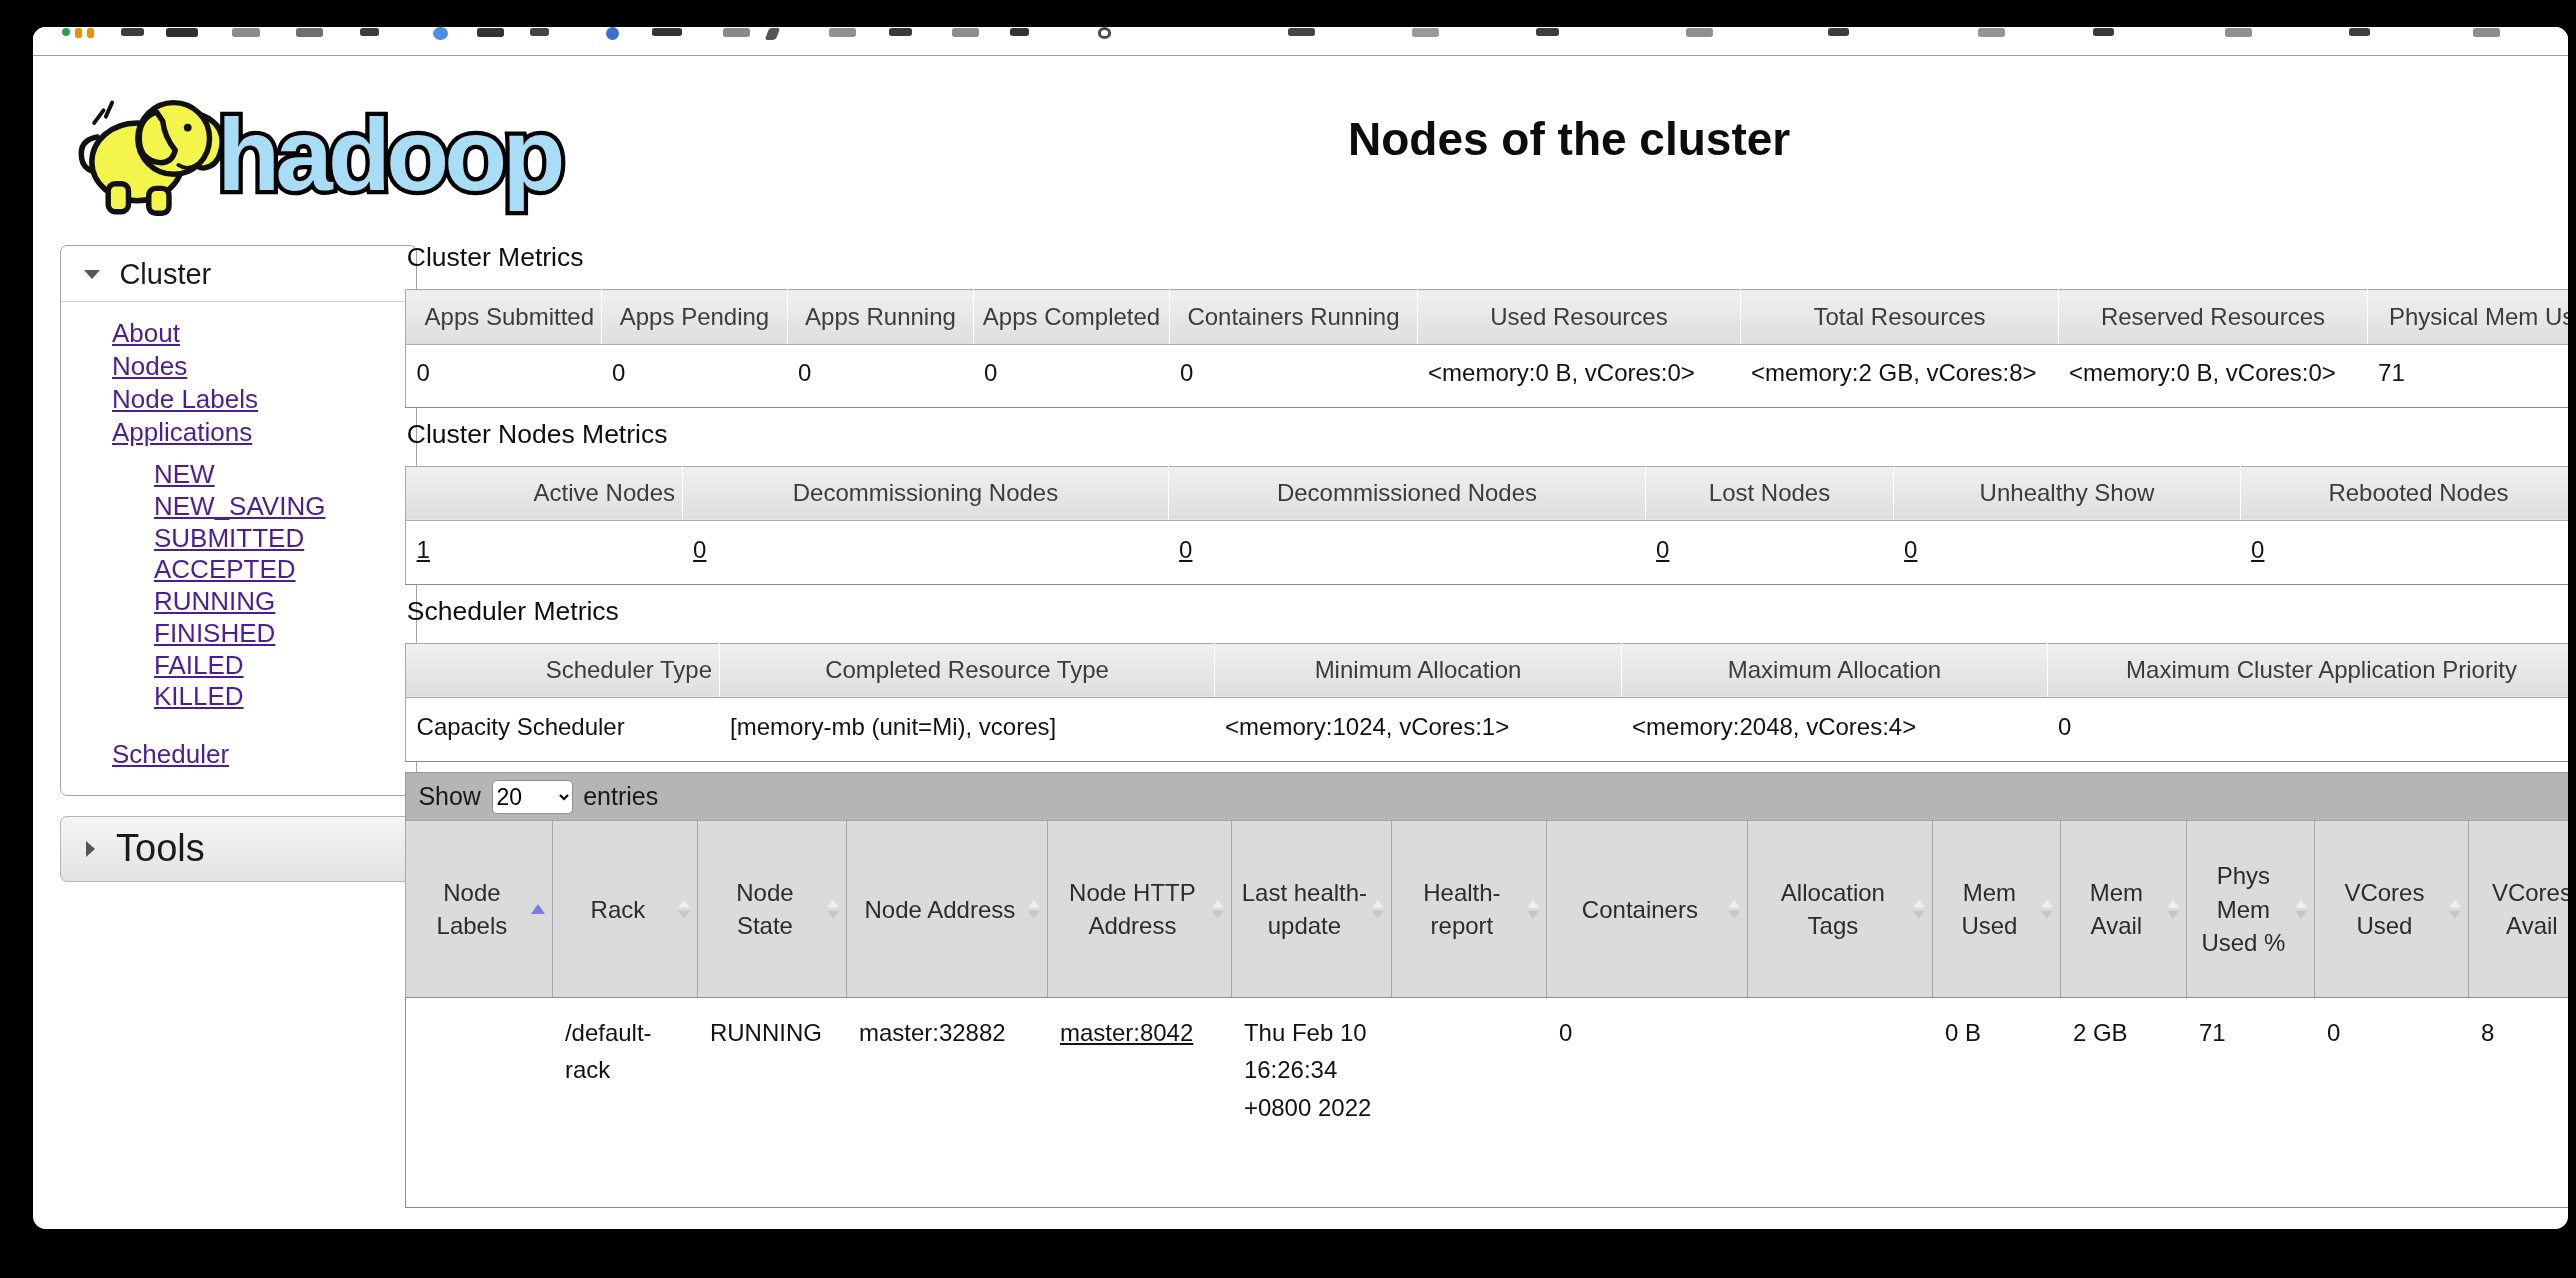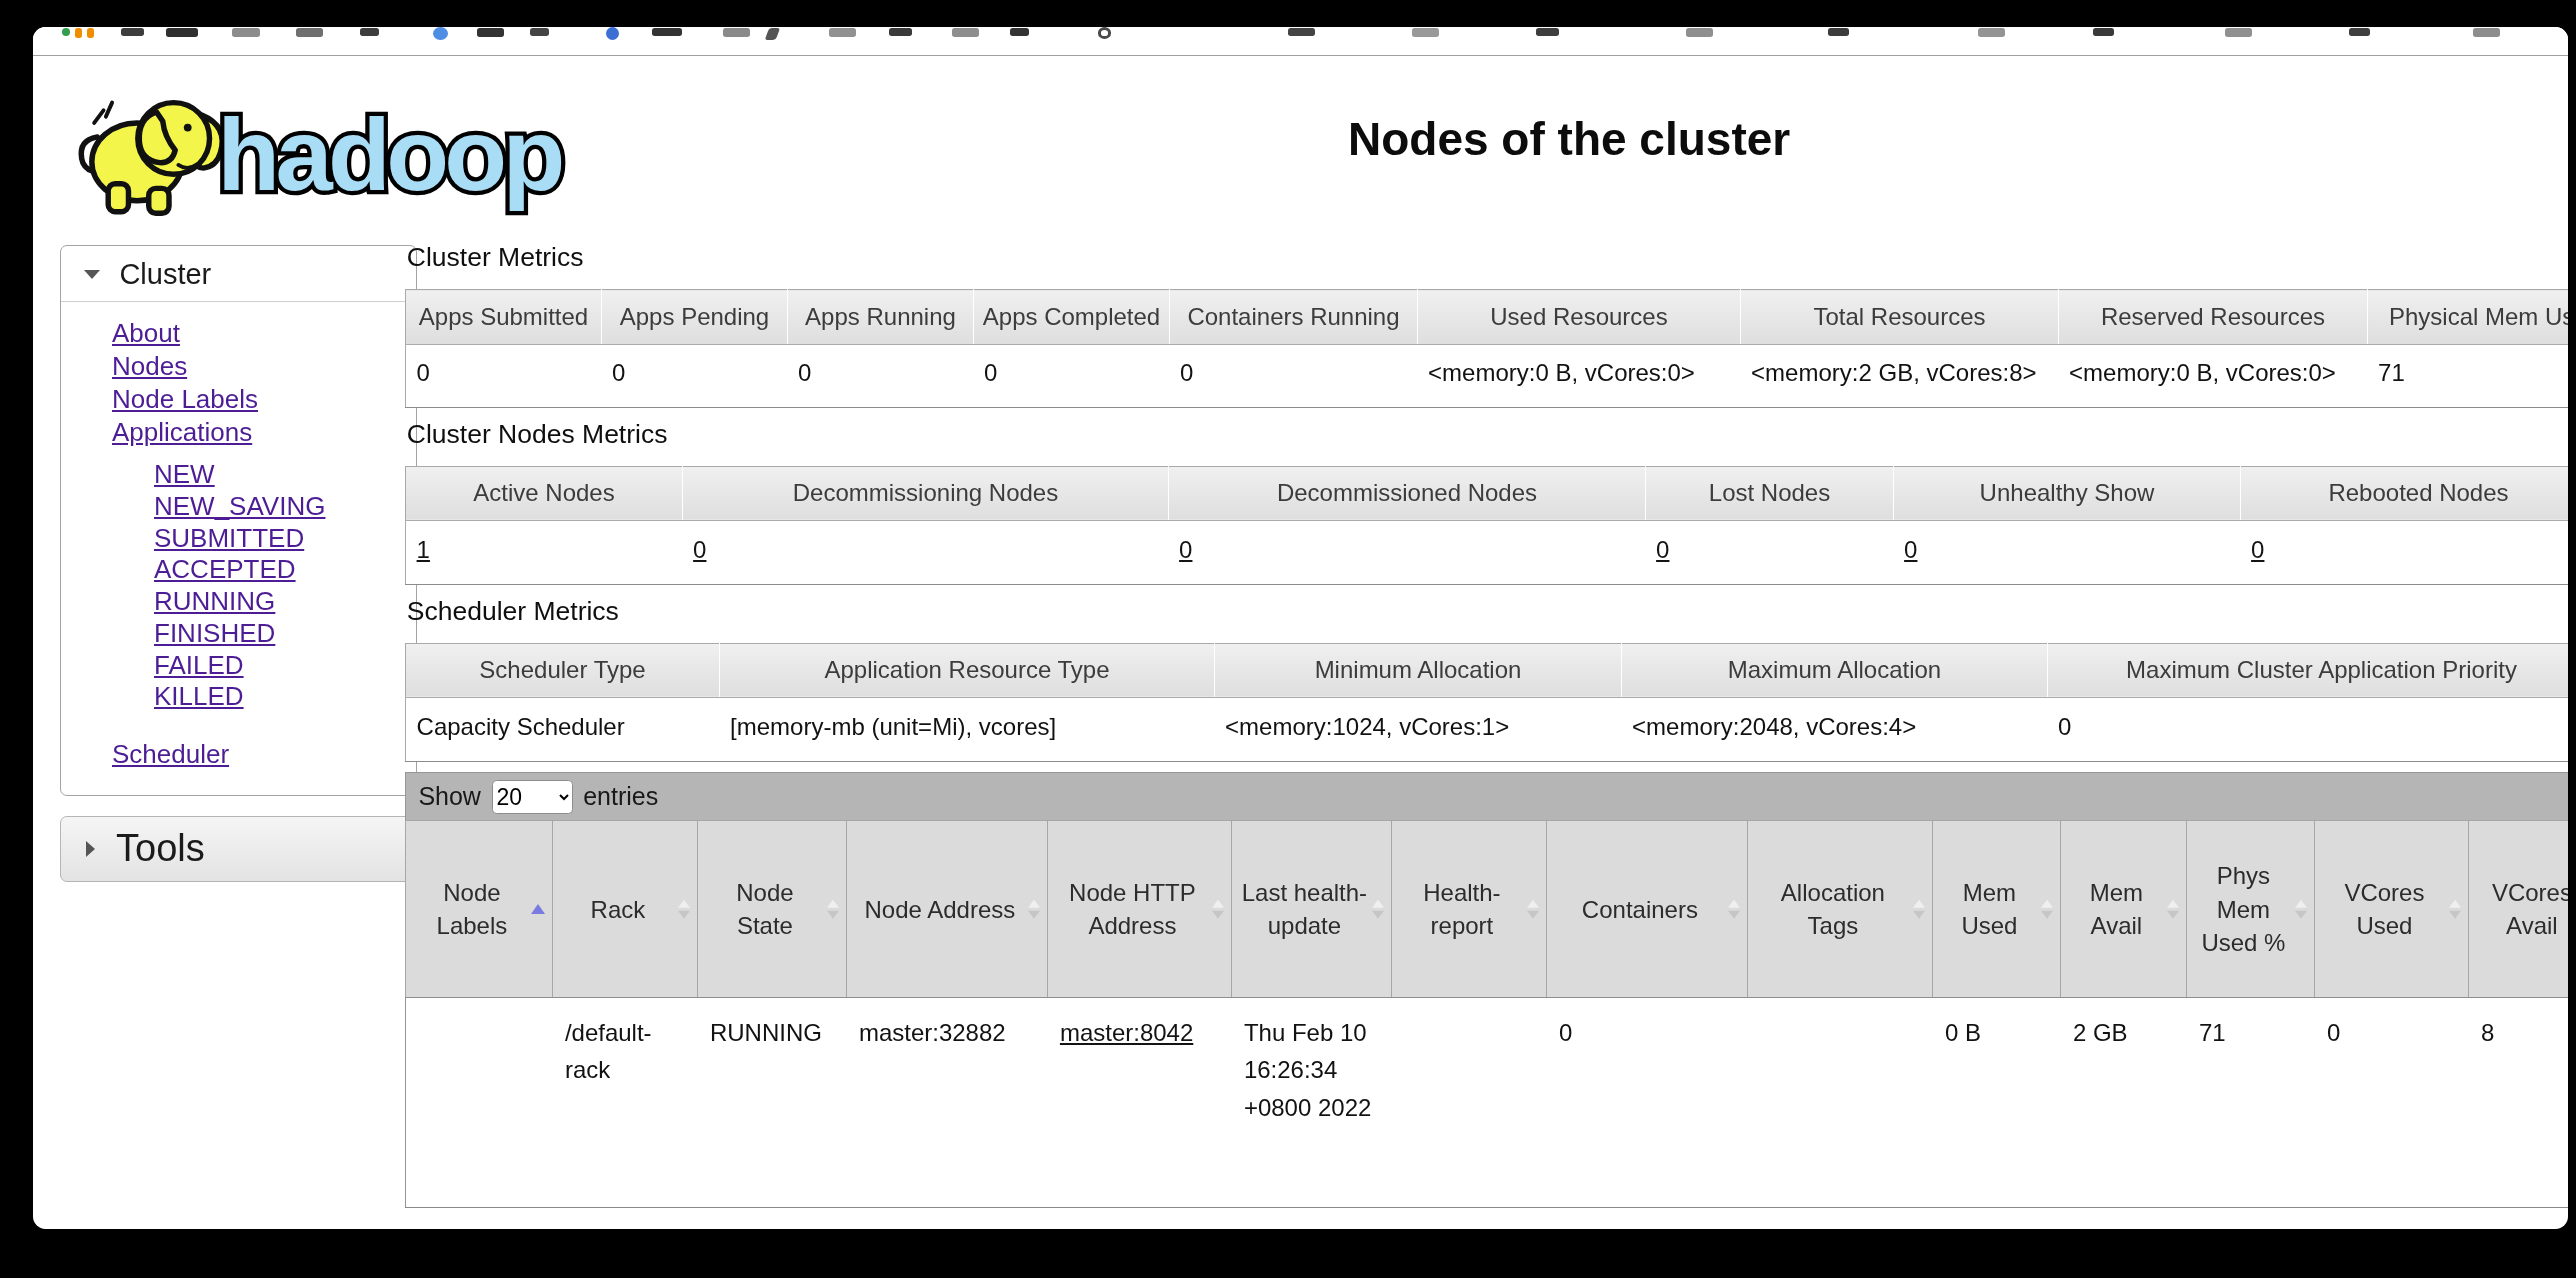--- a/index.html
+++ b/index.html
@@ -50,21 +50,21 @@
   h2.first { margin-top:3.5px; }
 
   
   table.mtable { border-collapse:collapse; table-layout:fixed; border:0.9px solid #a9a9a9; border-bottom:1.8px solid #8b8b8b; margin-bottom:5.3px; }
   table.mtable th {
     background:linear-gradient(#f0f0f0 0%, #e6e6e6 55%, #dedede 100%);
     border-left:1.8px solid #fff; border-bottom:0.9px solid #ababab;
     font-weight:400; color:#3c3c3c; font-size:24px; text-align:center;
     padding:10.6px 7px; line-height:1.35; vertical-align:middle;
   }
-  table.mtable th:first-child { border-left:none; }
+  table.mtable th:first-child { border-left:none;text-align:right; }
   table.mtable td { font-size:24px; color:#121212; text-align:left; vertical-align:top;
     padding:10.6px 10.6px 16px 10.6px; line-height:1.5; background:#fff; }
   .lnk { color:#141414; text-decoration:underline; cursor:pointer; }
 
   
   .toolbar { width:2203px; height:48px; background:#b5b5b5; border:0.9px solid #979797; border-bottom:none;
     display:flex; align-items:center; padding-left:12.4px; font-size:25px; color:#191919; margin-top:10.6px; }
   .toolbar select { font-size:23px; margin:0 10.6px; height:34px; width:81px; background:#fff; border:0.9px solid #8d8d8d; border-radius:4.4px; }
 
   table.ntable { border-collapse:collapse; table-layout:fixed; width:2203px; border:0.9px solid #949494; border-bottom:1.8px solid #898989; }
@@ -252,21 +252,21 @@
       <colgroup>
         <col style="width:314px">
           <col style="width:495px">
           <col style="width:407px">
           <col style="width:426px">
           <col style="width:548px">
       </colgroup>
       <tbody>
           <tr>
         <th>Scheduler Type</th>
-        <th>Application Resource Type</th>
+        <th>Completed Resource Type</th>
         <th>Minimum Allocation</th>
         <th>Maximum Allocation</th>
         <th>Maximum Cluster Application Priority</th>
       </tr>
       <tr>
         <td>Capacity Scheduler</td>
         <td>[memory-mb (unit=Mi), vcores]</td>
         <td>&lt;memory:1024, vCores:1&gt;</td>
         <td>&lt;memory:2048, vCores:4&gt;</td>
         <td>0</td>

